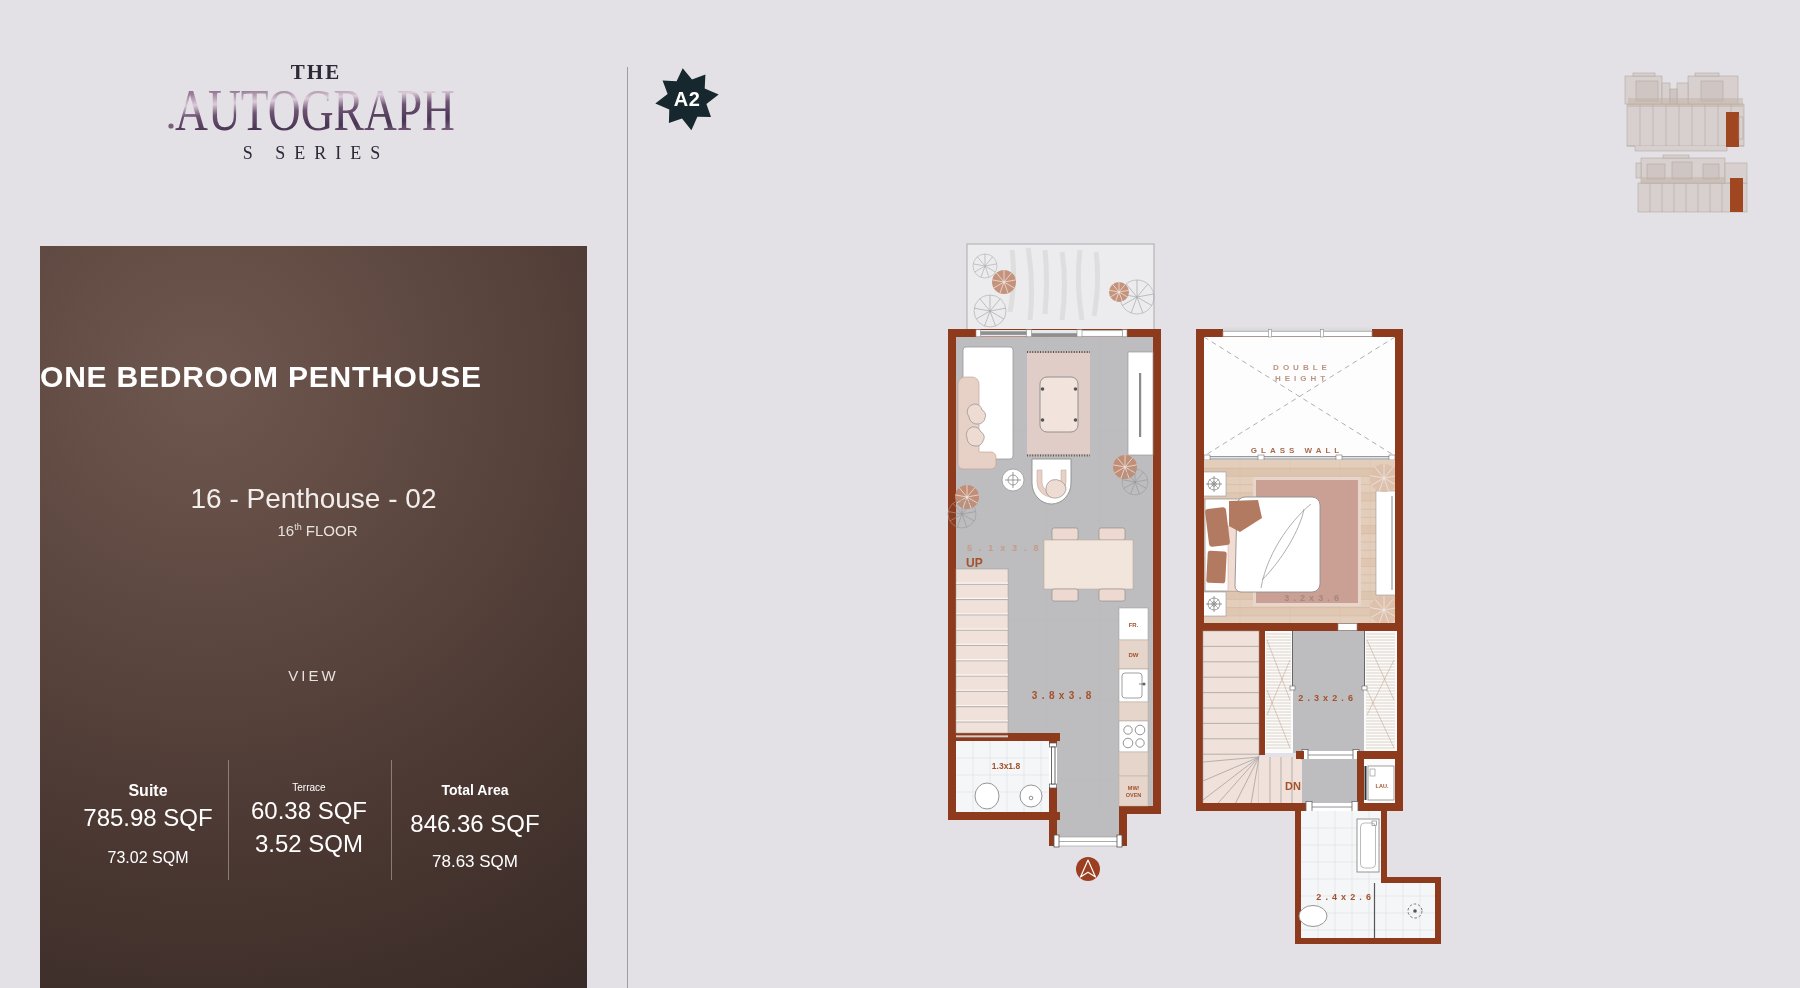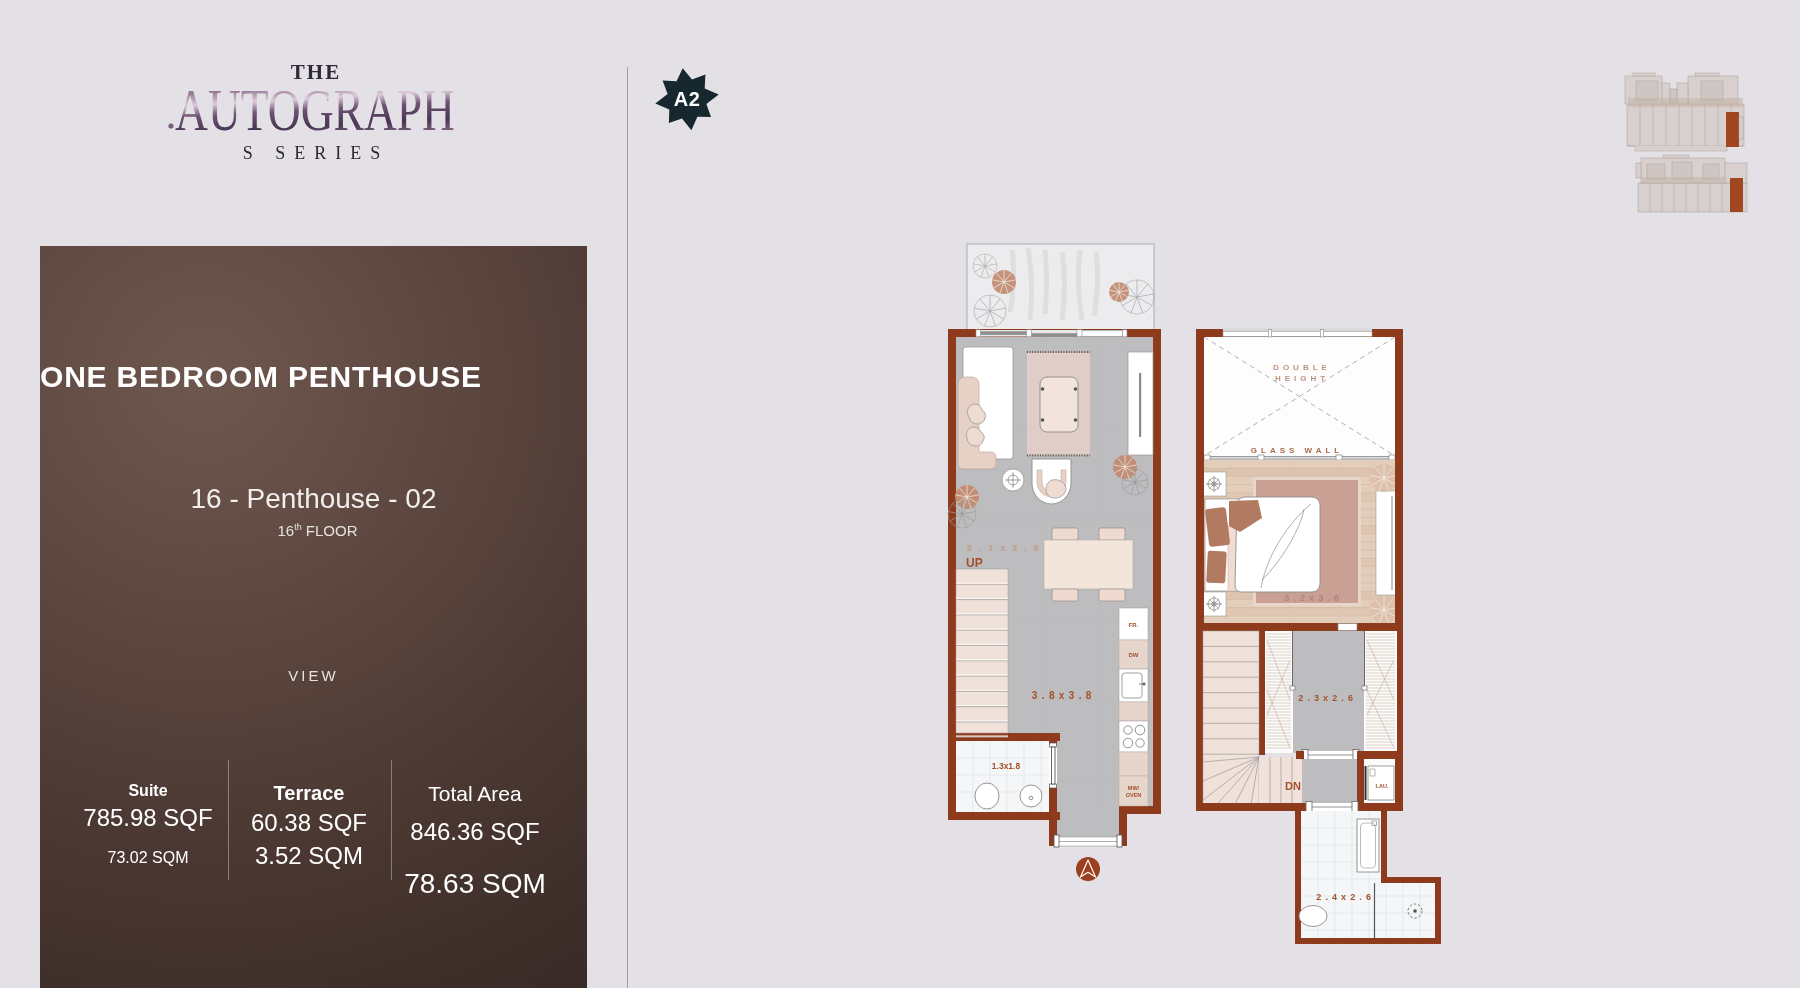--- a/index.html
+++ b/index.html
@@ -55,31 +55,31 @@
 
   <div class="abs" style="left:8px;top:536px;width:200px;text-align:center;color:#fff">
     <div style="font-size:16px;font-weight:bold">Suite</div>
     <div style="font-size:24px;margin-top:4px">785.98 SQF</div>
     <div style="font-size:16px;margin-top:17px">73.02 SQM</div>
   </div>
 
   <div class="abs" style="left:188px;top:514px;width:1px;height:120px;background:rgba(255,255,255,0.35)"></div>
 
   <div class="abs" style="left:169px;top:536px;width:200px;text-align:center;color:#fff">
-    <div style="font-size:20px;font-weight:bold">Terrace</div>
+    <div style="font-size:10px;font-weight:normal">Terrace</div>
     <div style="font-size:24px;margin-top:4px">60.38 SQF</div>
     <div style="font-size:24px;margin-top:5px">3.52 SQM</div>
   </div>
 
   <div class="abs" style="left:351px;top:514px;width:1px;height:120px;background:rgba(255,255,255,0.35)"></div>
 
   <div class="abs" style="left:335px;top:536px;width:200px;text-align:center;color:#fff">
-    <div style="font-size:21px;font-weight:normal">Total Area</div>
+    <div style="font-size:14px;font-weight:bold">Total Area</div>
     <div style="font-size:24px;margin-top:12px">846.36 SQF</div>
-    <div style="font-size:28px;margin-top:22px">78.63 SQM</div>
+    <div style="font-size:17px;margin-top:14px">78.63 SQM</div>
   </div>
 </div>
 
 <div class="abs" style="left:930px;top:235px">
 <svg width="530" height="720" viewBox="930 235 530 720" font-family="Liberation Sans, sans-serif">
 
 <g>
         <rect x="967" y="244" width="187" height="86" fill="#ececee" stroke="#ababab" stroke-width="1"></rect>
         <path d="M1012,250 q4,30 -2,62 M1028,248 q6,35 2,72 M1045,250 q3,30 0,64 M1062,252 q5,32 0,68 M1080,250 q-4,34 2,70 M1096,252 q4,30 -2,64" stroke="#dededf" stroke-width="5" fill="none"></path>
         <circle cx="985" cy="266" r="12" fill="none" stroke="#b0b0b2" stroke-width="0.6"></circle>

